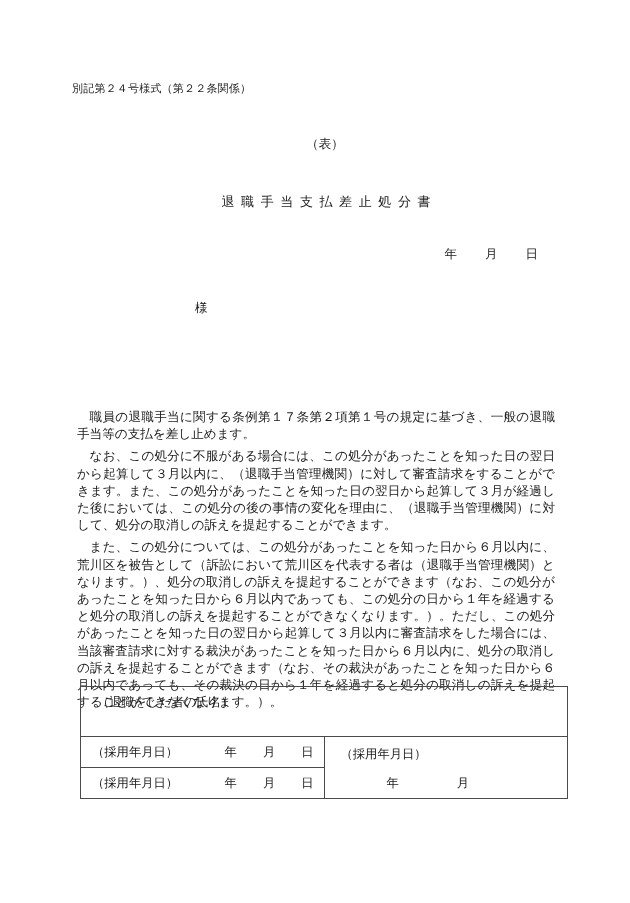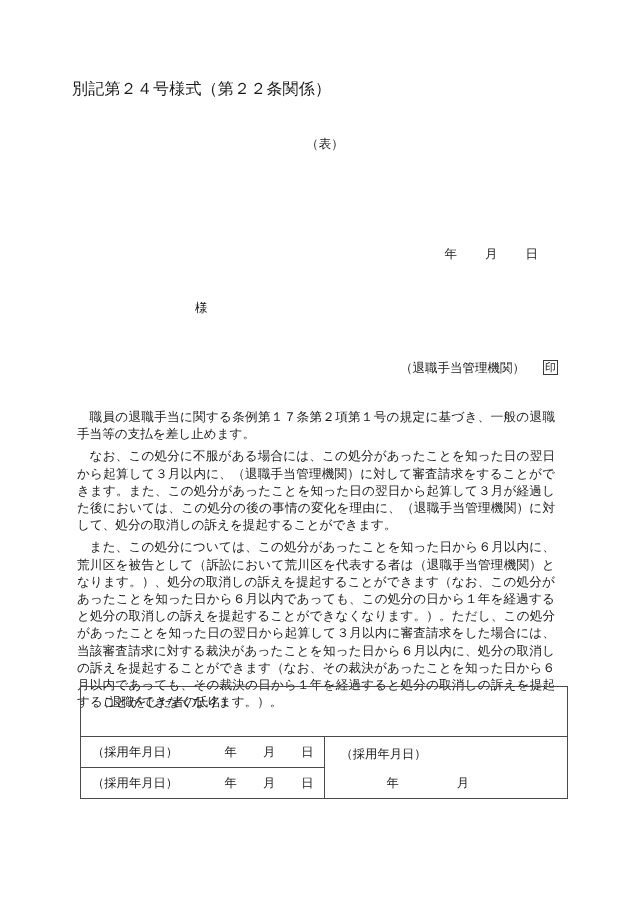--- a/index.html
+++ b/index.html
@@ -19,21 +19,21 @@
     position: absolute;
     inset: 0;
     background: #ffffff;
   }
 
   
   .form-no {
     position: absolute;
     left: 72px;
     top: 80px;
-    font-size: 16px;
+    font-size: 11px;
     line-height: 17px;
     letter-spacing: 0.2px;
     white-space: nowrap;
   }
 
   .omote {
     position: absolute;
     left: 0;
     top: 136px;
     width: 630px;
@@ -178,30 +178,28 @@
 </style>
 </head>
 <body>
 
 <div class="page">
 
   <div class="form-no">別記第２４号様式（第２２条関係）</div>
 
   <div class="omote">（表）</div>
 
+  <div class="doc-title">退職手当支払差止処分書</div>
 
   <div class="date-line">
     <span>年</span><span class="gap-s"></span><span>月</span><span class="gap-s"></span><span>日</span>
   </div>
 
   <div class="addressee">様</div>
 
-  <div class="issuer">
-    <span>（退職手当管理機関）</span><span class="seal-gap"></span><span class="seal-box">印</span>
-  </div>
 
   <div class="body-text">
     <p>職員の退職手当に関する条例第１７条第２項第１号の規定に基づき、一般の退職手当等の支払を差し止めます。</p>
     <p>なお、この処分に不服がある場合には、この処分があったことを知った日の翌日から起算して３月以内に、（退職手当管理機関）に対して審査請求をすることができます。また、この処分があったことを知った日の翌日から起算して３月が経過した後においては、この処分の後の事情の変化を理由に、（退職手当管理機関）に対して、処分の取消しの訴えを提起することができます。</p>
     <p>また、この処分については、この処分があったことを知った日から６月以内に、荒川区を被告として（訴訟において荒川区を代表する者は（退職手当管理機関）となります。）、処分の取消しの訴えを提起することができます（なお、この処分があったことを知った日から６月以内であっても、この処分の日から１年を経過すると処分の取消しの訴えを提起することができなくなります。）。ただし、この処分があったことを知った日の翌日から起算して３月以内に審査請求をした場合には、当該審査請求に対する裁決があったことを知った日から６月以内に、処分の取消しの訴えを提起することができます（なお、その裁決があったことを知った日から６月以内であっても、その裁決の日から１年を経過すると処分の取消しの訴えを提起することができなくなります。）。</p>
   </div>
 
   <table class="info-table">
     <tbody>
         <tr>

